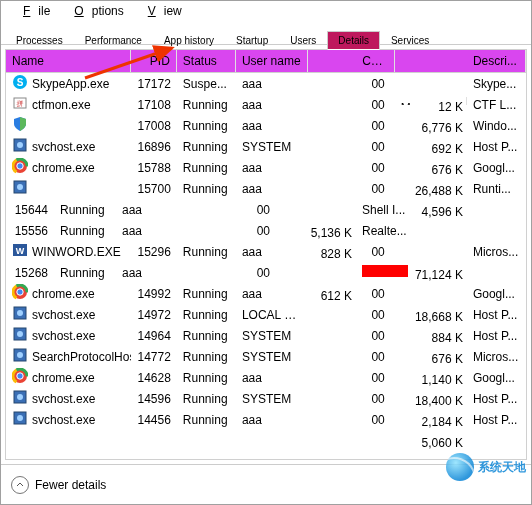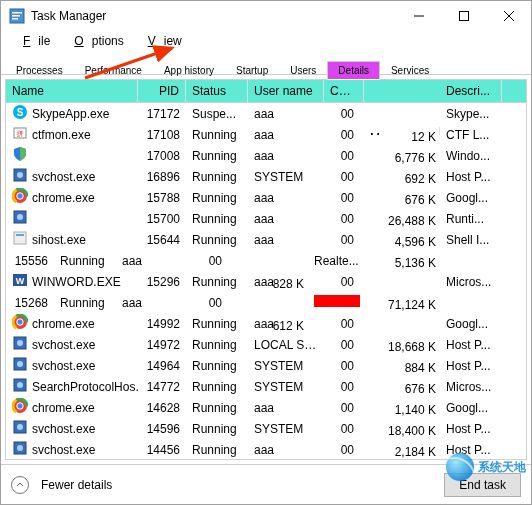--- a/index.html
+++ b/index.html
@@ -9,77 +9,50 @@
 .titlebar-icon { width:16px; height:16px; margin-right:6px; }
 .titlebar-text { flex:1; font-size:12px; }
 .winbtns { display:flex; }
 .winbtn { width:45px; height:30px; display:flex; align-items:center; justify-content:center; }
 .winbtn svg { width:10px; height:10px; }
 .menubar { height:20px; display:flex; align-items:center; padding-left:14px; gap:0; }
 .menubar span { padding:0 8px; font-size:12px; }
 .menubar span u { text-decoration:underline; }
 .tabs { display:flex; border-bottom:1px solid #ccc; padding-left:4px; margin-top:4px; }
 .tab { padding:3px 10px; font-size:10px; border:1px solid transparent; position:relative; top:6px; }
-.tab.active { border:1px solid #ccc; border-bottom:1px solid #fff; background:#d946ef; }
+.tab.active { border:1px solid #ccc; border-bottom:1px solid #fff; background:#be185d; }
 .content { flex:1; overflow:hidden; padding:4px; display:flex; flex-direction:column; }
-.hdr { display:flex; border:1px solid #d0d0d0; background:#5eead4; height:24px; }
+.hdr { display:flex; border:1px solid #d0d0d0; background:#d946ef; height:24px; }
 .hdr-cell { border-right:1px solid #e0e0e0; padding:4px 6px; font-size:12px; white-space:nowrap; overflow:hidden; text-overflow:ellipsis; }
 .body { flex:1; overflow:hidden; border:1px solid #d0d0d0; border-top:none; }
 .row { display:flex; height:21px; align-items:center; }
 .cell { padding:0 6px; font-size:12px; white-space:nowrap; overflow:hidden; text-overflow:ellipsis; }
 .c-name { width:132px; display:flex; align-items:center; gap:4px; }
 .c-pid { width:48px;text-align:right; }
 .c-status { width:62px; }
 .c-user { width:76px; }
-.c-cpu { width:40px; text-align:right; padding-right:10px; }
+.c-cpu { width:40px; text-align:right; padding-right:10px;margin-left:48px; }
 .c-mem { width:76px; text-align:right; padding-right:4px;margin-top:47px; }
 .c-desc { width:62px; }
 .proc-icon { width:16px; height:16px; flex-shrink:0; }
 .footer { height:40px; border-top:1px solid #ccc; display:flex; align-items:center; padding:0 10px; justify-content:space-between; }
-.fewer { display:flex; align-items:center; gap:12px; font-size:12px; }
+.fewer { display:flex; align-items:center; gap:6px; font-size:12px; }
 .fewer-icon { width:18px; height:18px; border:1px solid #777; border-radius:50%; display:flex; align-items:center; justify-content:center; }
 .endbtn { padding:4px 14px; font-size:12px; background:#e1e1e1; border:1px solid #adadad; }
 .arrow { position:absolute; top:28px; left:80px; pointer-events:none; z-index:10; }
 .redblock { display:inline-block; width:46px; height:12px; background:#f00; }
 .watermark { position:absolute; right:6px; bottom:24px; display:flex; align-items:center; gap:4px; opacity:0.85; }
 .watermark-globe { width:28px; height:28px; border-radius:50%; background:radial-gradient(circle at 35% 35%,#8fe3ff,#0b85d6 70%); position:relative; overflow:hidden; }
 .watermark-globe::after { content:""; position:absolute; width:40px; height:40px; border:2px solid rgba(255,255,255,0.6); border-radius:50%; left:-14px; top:4px; transform:rotate(20deg); }
 .watermark-text { font-size:12px; color:#0b85d6; font-weight:bold; text-shadow:0 0 2px #fff; }
 </style>
 </head>
 <body>
 
 <div class="window">
-  <div class="titlebar">
-    <svg class="titlebar-icon" viewBox="0 0 16 16">
-        <rect x="1" y="1" width="14" height="14" fill="#4a8fd8" stroke="#2a5f9e"></rect>
-        <rect x="3" y="4" width="10" height="1.5" fill="#fff"></rect>
-        <rect x="3" y="7" width="8" height="1.5" fill="#fff"></rect>
-        <rect x="3" y="10" width="6" height="1.5" fill="#fff"></rect>
-      </svg>
-    <span class="titlebar-text">Task Manager</span>
-    <div class="winbtns">
-      <div class="winbtn">
-          <svg viewBox="0 0 10 10">
-            <line x1="0" y1="5" x2="10" y2="5" stroke="#000"></line>
-          </svg>
-        </div>
-      <div class="winbtn">
-          <svg viewBox="0 0 10 10">
-            <rect x="0.5" y="0.5" width="9" height="9" fill="none" stroke="#000"></rect>
-          </svg>
-        </div>
-      <div class="winbtn">
-          <svg viewBox="0 0 10 10">
-            <line x1="0" y1="0" x2="10" y2="10" stroke="#000"></line>
-            <line x1="10" y1="0" x2="0" y2="10" stroke="#000"></line>
-          </svg>
-        </div>
-    </div>
-  </div>
 
   <div class="menubar">
     <span><u>F</u><span>ile</span></span>
     <span><u>O</u><span>ptions</span></span>
     <span><u>V</u><span>iew</span></span>
   </div>
 
   <div class="tabs" id="tabs">
       <div class="tab">Processes</div>
       <div class="tab">Performance</div>
@@ -185,27 +158,20 @@
               </svg></span>
           </div>
           <div class="cell c-pid">15700</div>
           <div class="cell c-status">Running</div>
           <div class="cell c-user">aaa</div>
           <div class="cell c-cpu">00</div>
           <div class="cell c-mem">4,596 K</div>
           <div class="cell c-desc">Runti...</div>
         </div>
         <div class="row">
-          <div class="cell c-name">
-            <span><svg class="proc-icon" viewBox="0 0 16 16">
-                <rect x="2" y="2" width="12" height="12" fill="#eee" stroke="#aaa"></rect>
-                <rect x="4" y="4" width="8" height="2" fill="#6aa0e0"></rect>
-              </svg></span>
-            <span>sihost.exe</span>
-          </div>
           <div class="cell c-pid">15644</div>
           <div class="cell c-status">Running</div>
           <div class="cell c-user">aaa</div>
           <div class="cell c-cpu">00</div>
           <div class="cell c-mem">5,136 K</div>
           <div class="cell c-desc">Shell I...</div>
         </div>
         <div class="row">
           <div class="cell c-pid">15556</div>
           <div class="cell c-status">Running</div>
@@ -351,21 +317,20 @@
 
   <div class="footer">
     <div class="fewer">
       <span class="fewer-icon">
           <svg width="8" height="8" viewBox="0 0 8 8">
             <polyline points="1,5 4,2 7,5" fill="none" stroke="#555"></polyline>
           </svg>
         </span>
       <span>Fewer details</span>
     </div>
-    <button class="endbtn">End task</button>
   </div>
 </div>
 
 <svg class="arrow" width="120" height="60">
   <defs>
       <marker id="ah" markerWidth="8" markerHeight="8" refX="6" refY="3" orient="auto">
         <polygon points="0,0 7,3 0,6" fill="#e30"></polygon>
       </marker>
     </defs>
   <line x1="5" y1="50" x2="92" y2="20" stroke="#e30" stroke-width="3" marker-end="url(#ah)"></line>

